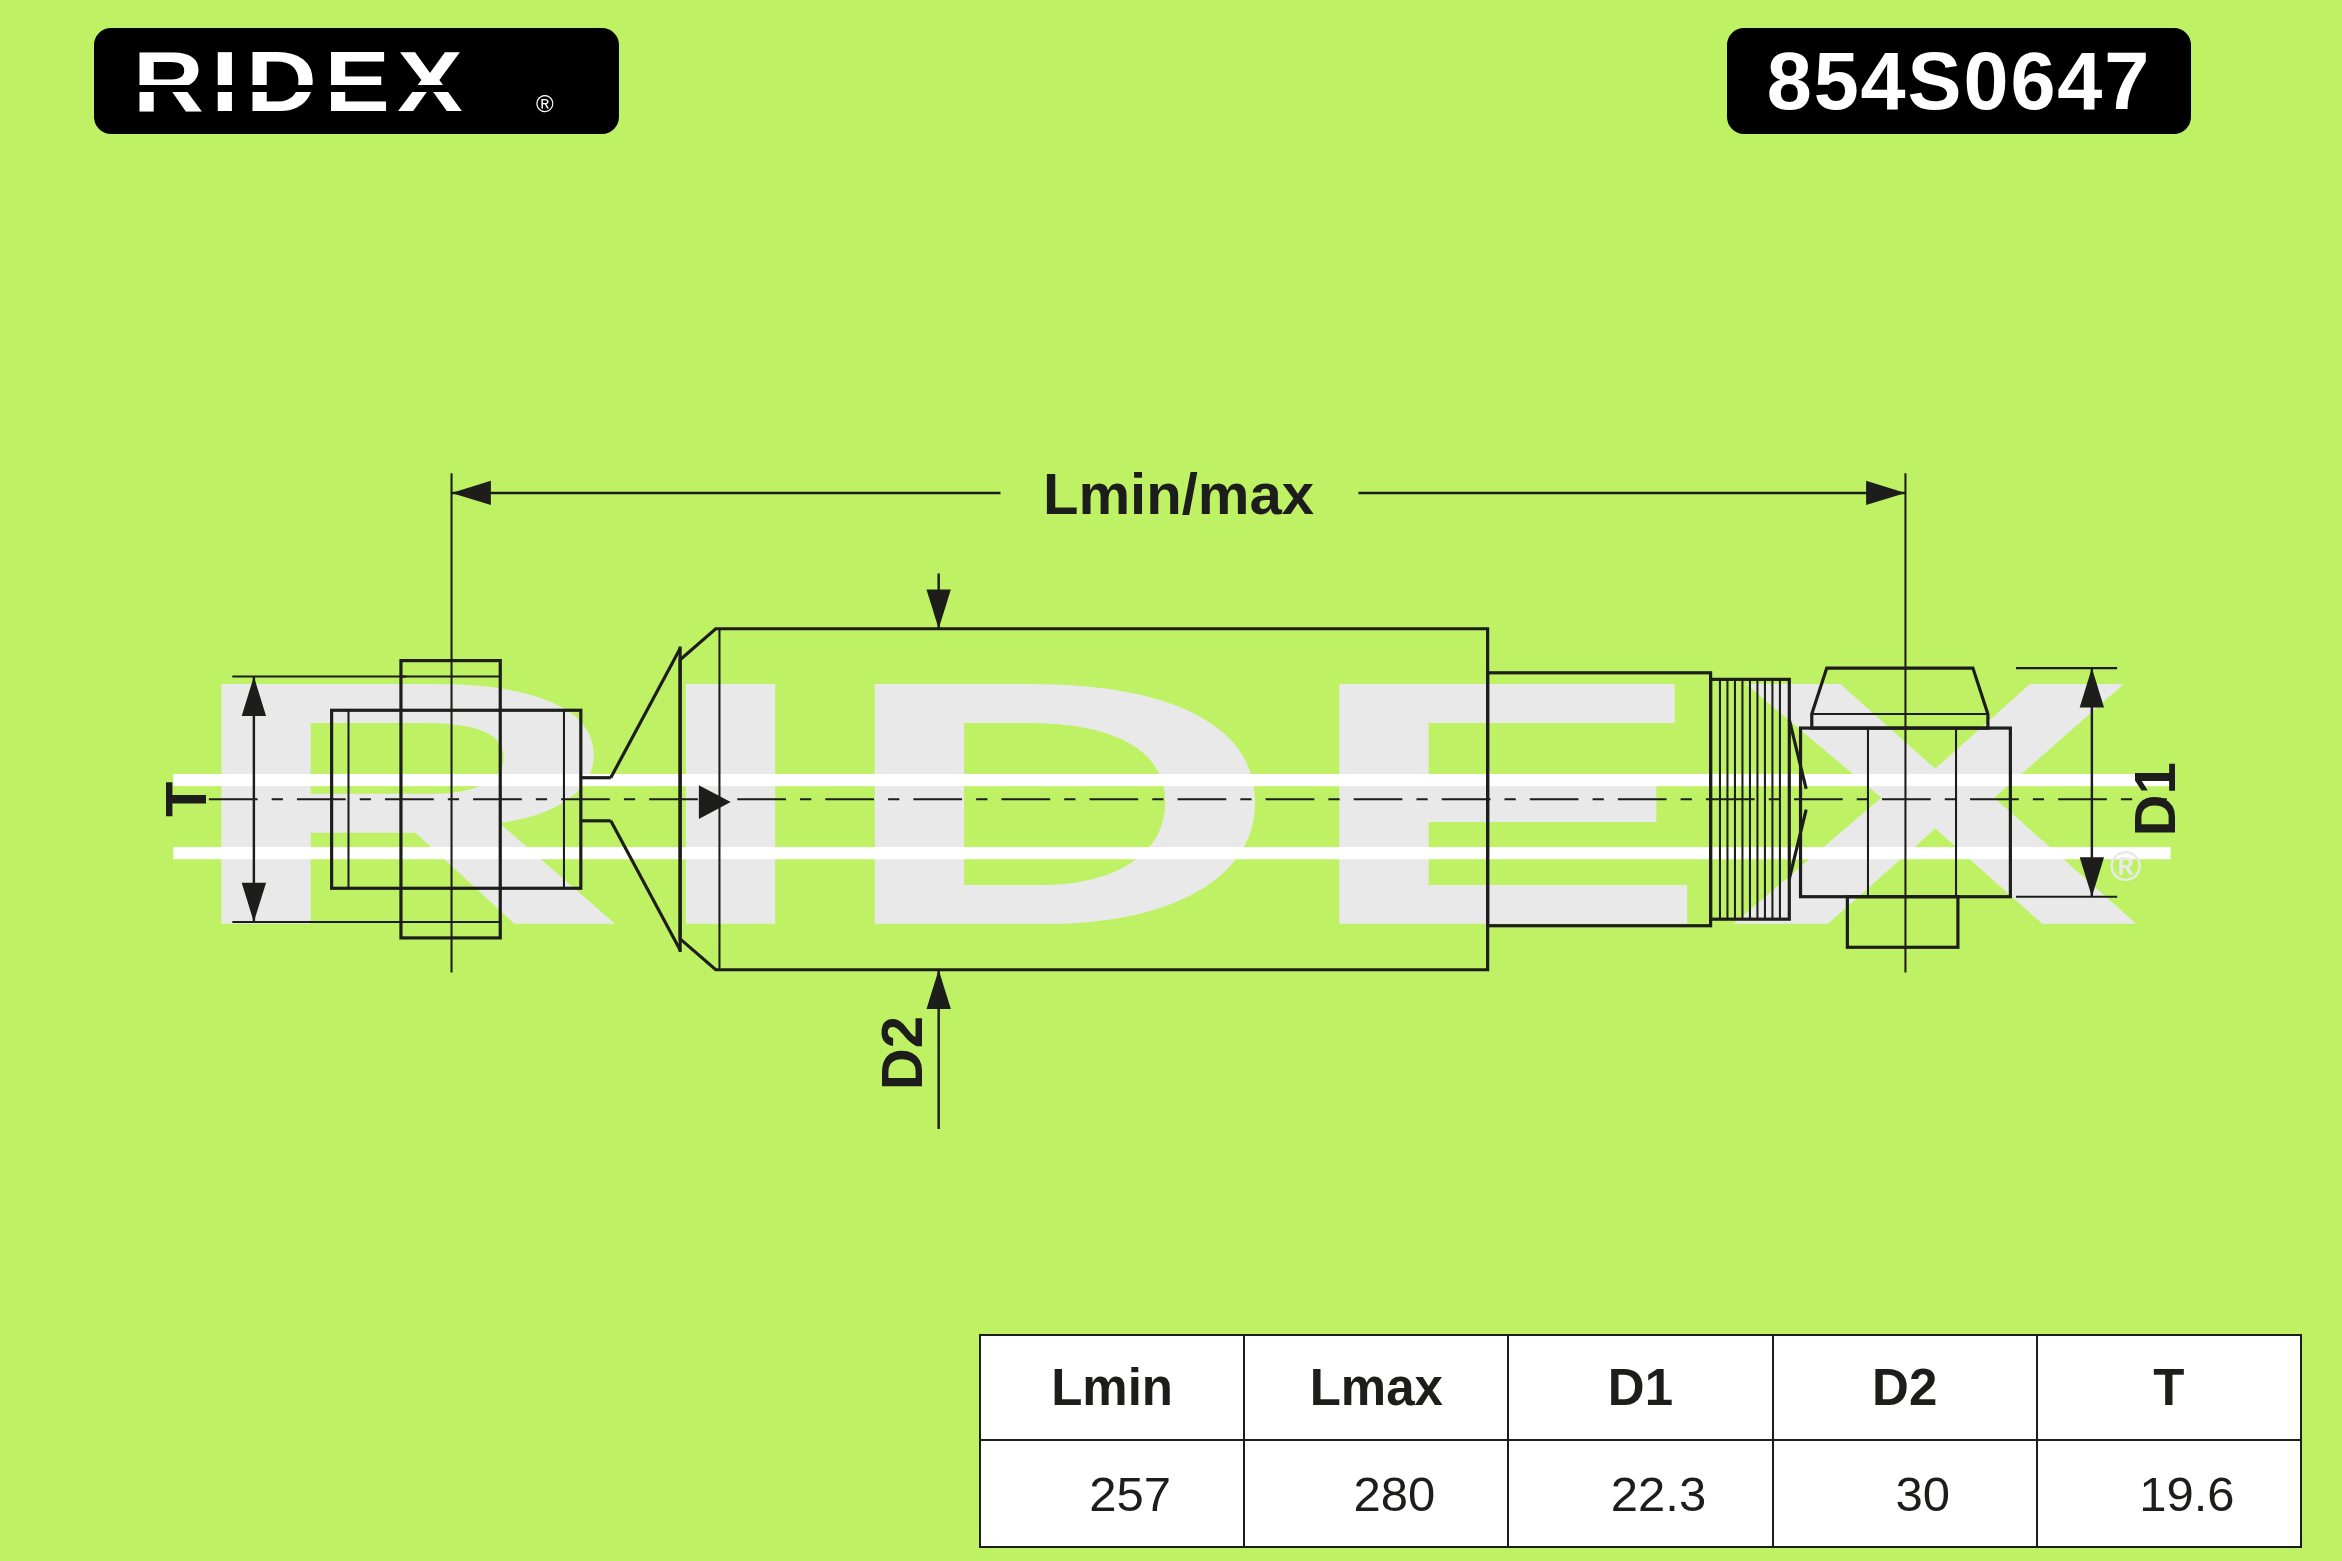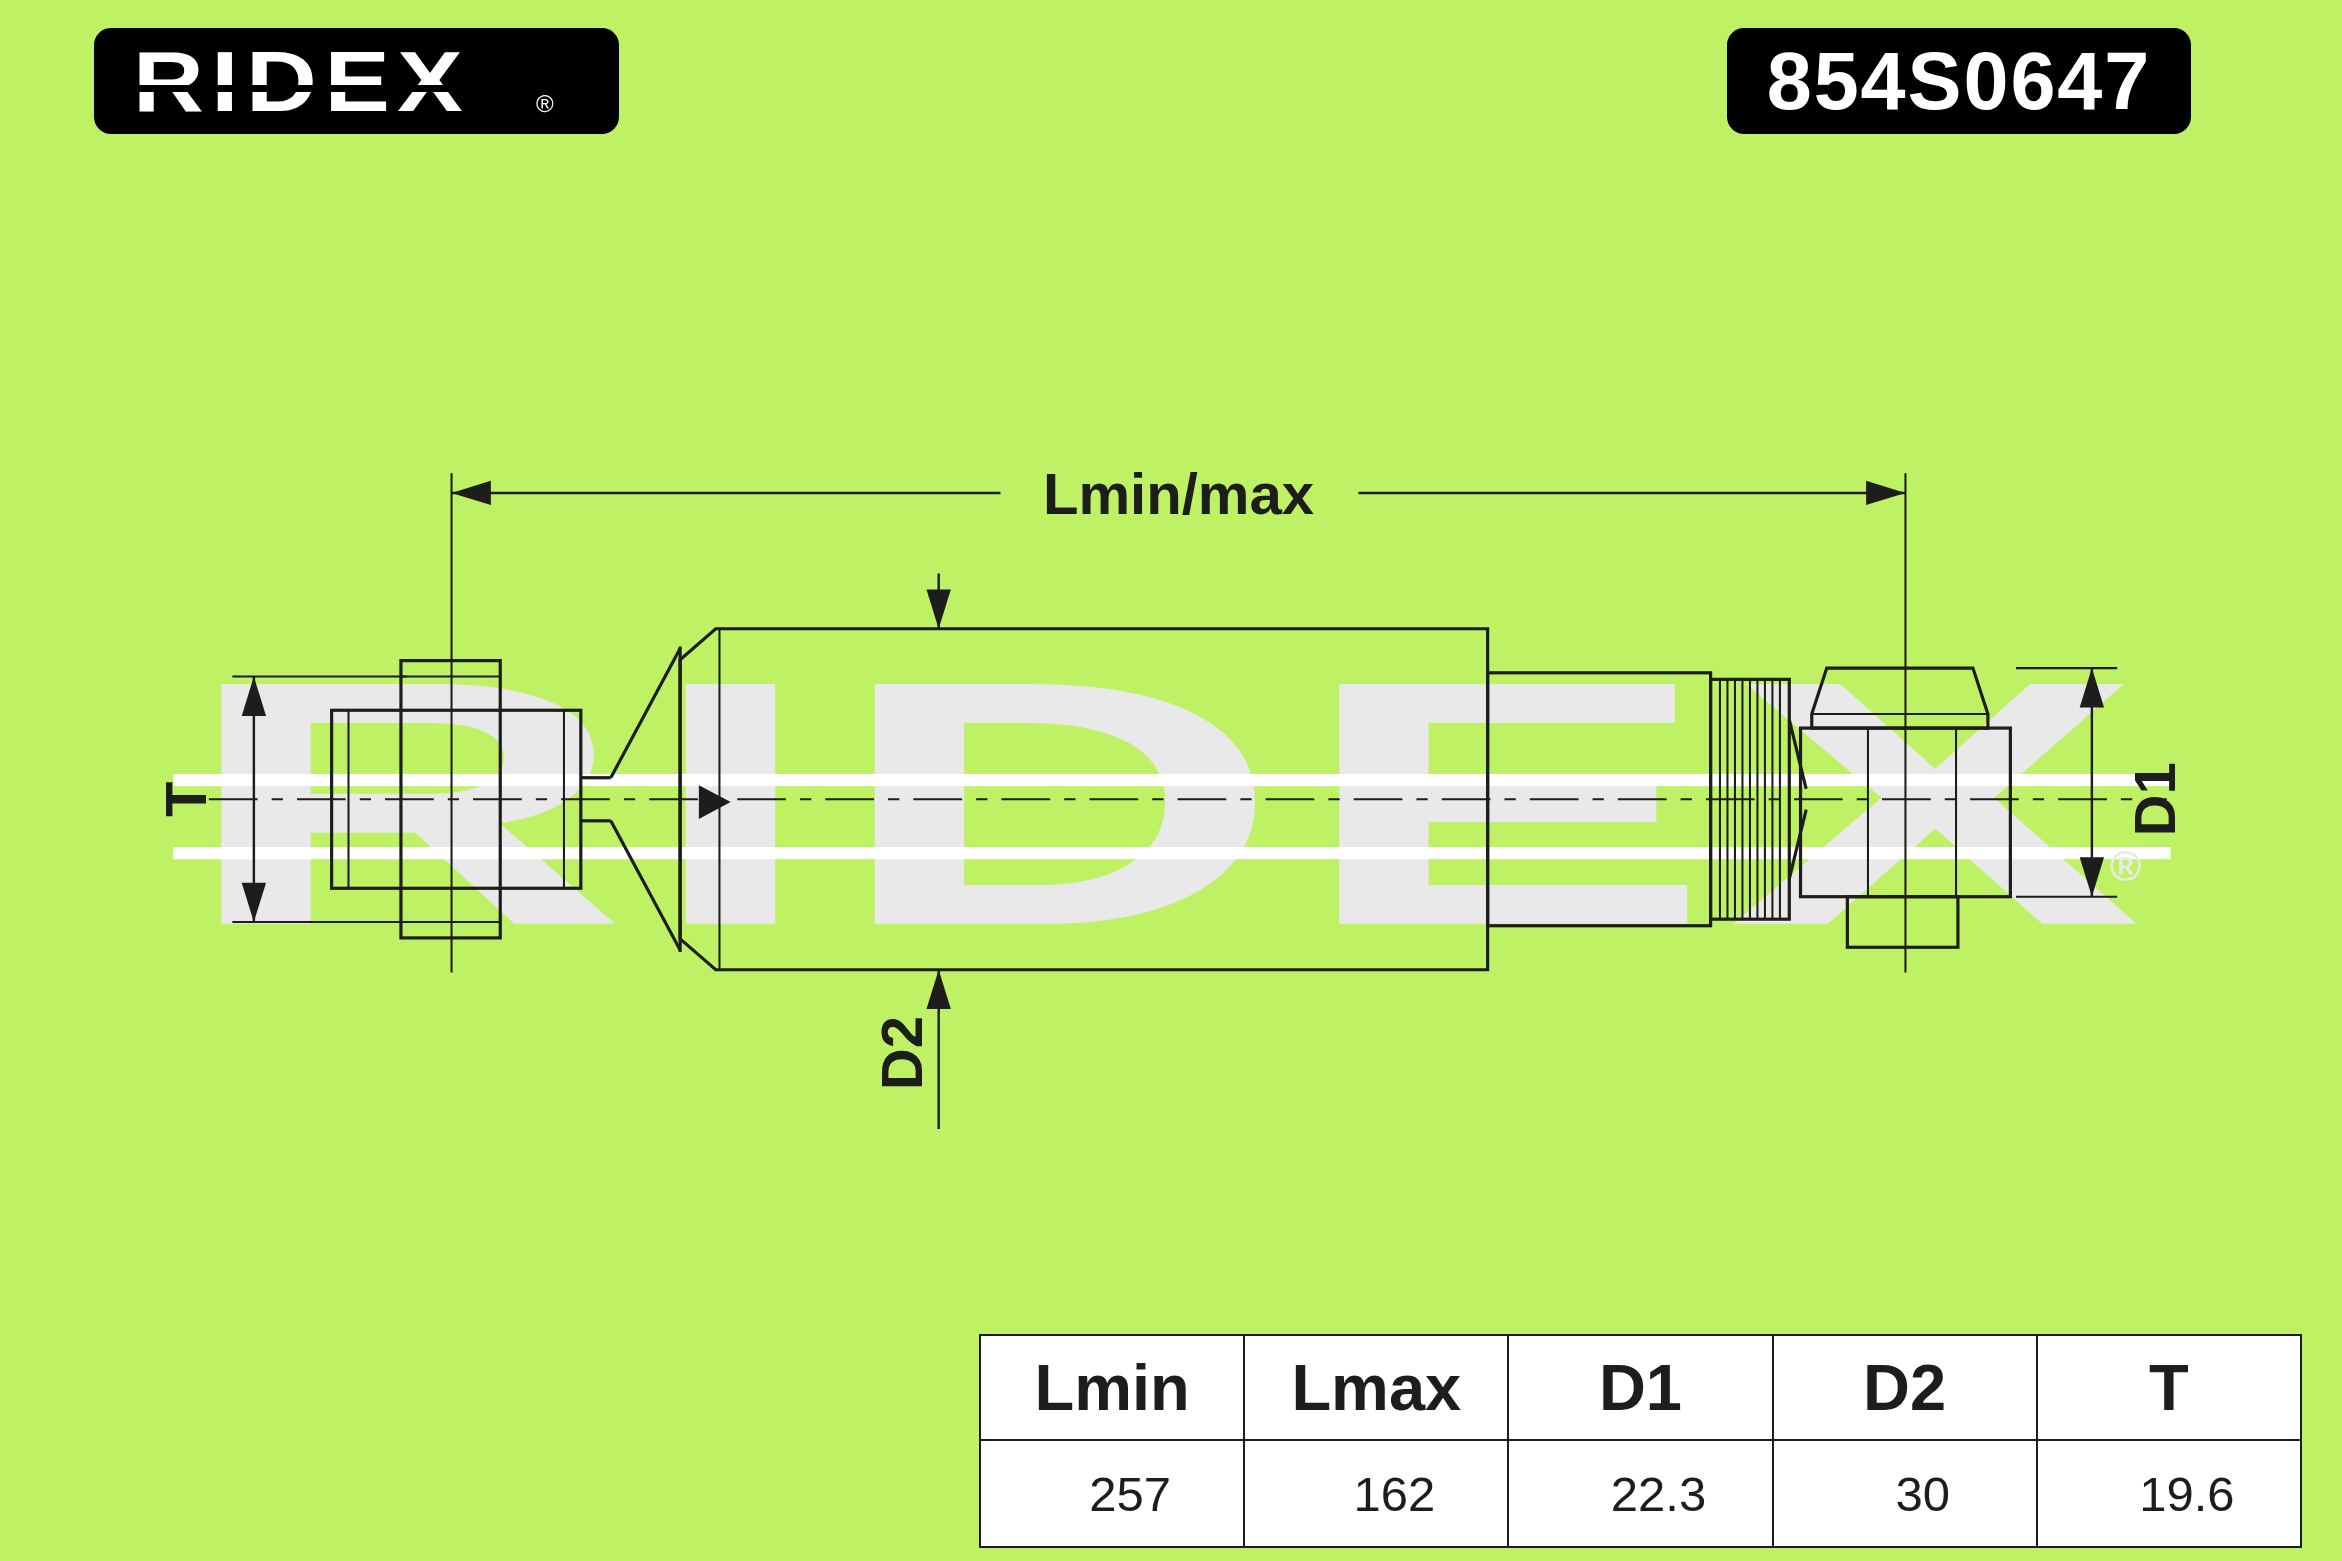--- a/index.html
+++ b/index.html
@@ -25,21 +25,21 @@
   .arrow{fill:var(--line,#1d1d1b);stroke:none;}
   .dimtext{font-family:"Liberation Sans",sans-serif;font-weight:bold;font-size:62px;
            fill:var(--line,#1d1d1b);}
   .wm{font-family:"Liberation Sans",sans-serif;font-weight:bold;fill:var(--watermark,#e9e9e9);}
 
   
   table.dims{position:absolute;left:979px;top:1334px;width:1323px;height:205px;
              border-collapse:collapse;table-layout:fixed;background:#fff;}
   table.dims th,table.dims td{border:2.8px solid var(--line,#1d1d1b);text-align:center;
              vertical-align:middle;color:var(--line,#1d1d1b);}
-  table.dims th{font-size:65px;font-weight:bold;height:101px;}
+  table.dims th{font-size:51px;font-weight:bold;height:101px;}
   table.dims td{font-size:49px;font-weight:normal;height:103px;padding-left:37px;}
 </style>
 </head>
 <body>
 
 <div class="page">
 
   <div class="badge" id="brand-badge">
     <span class="logo-text">RIDEX</span>
     <span class="logo-stripe"></span>
@@ -154,21 +154,21 @@
         <th>Lmin</th>
         <th>Lmax</th>
         <th>D1</th>
         <th>D2</th>
         <th>T</th>
       </tr>
     </thead>
     <tbody>
       <tr>
         <td>257</td>
-        <td>162</td>
+        <td>280</td>
         <td>22.3</td>
         <td>30</td>
         <td>19.6</td>
       </tr>
     </tbody>
   </table>
 
 </div>
 
 

